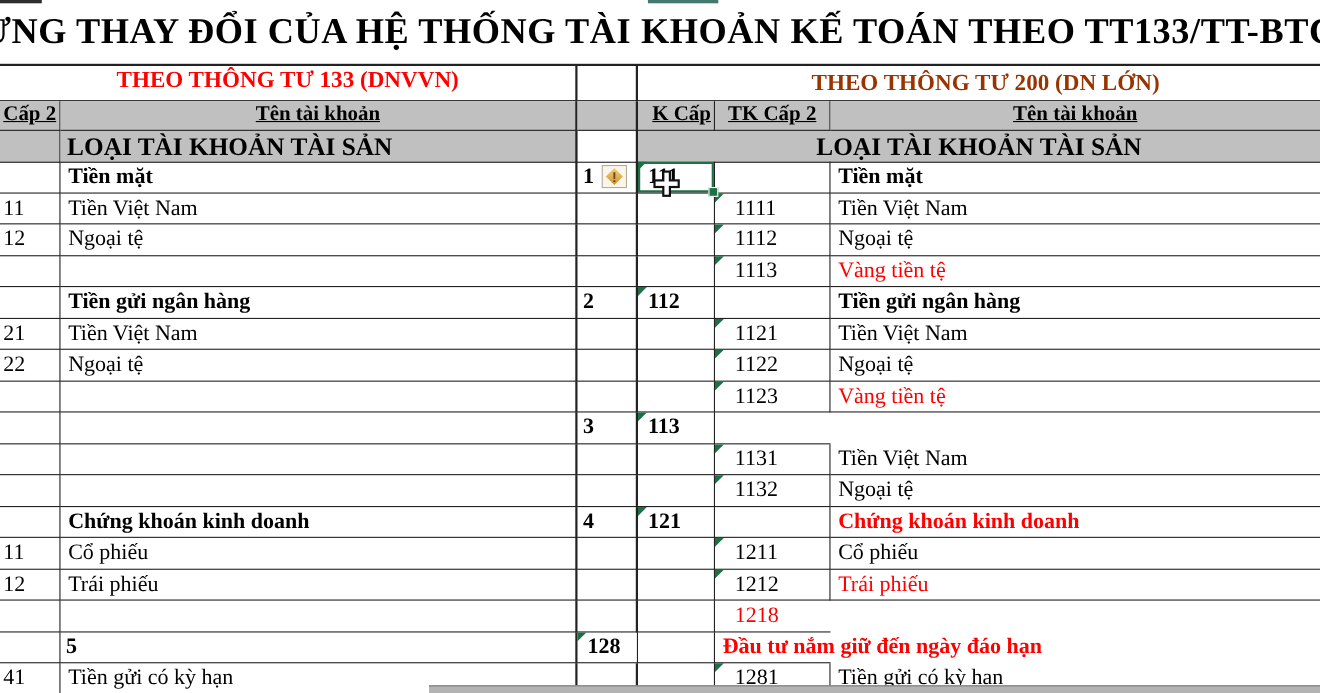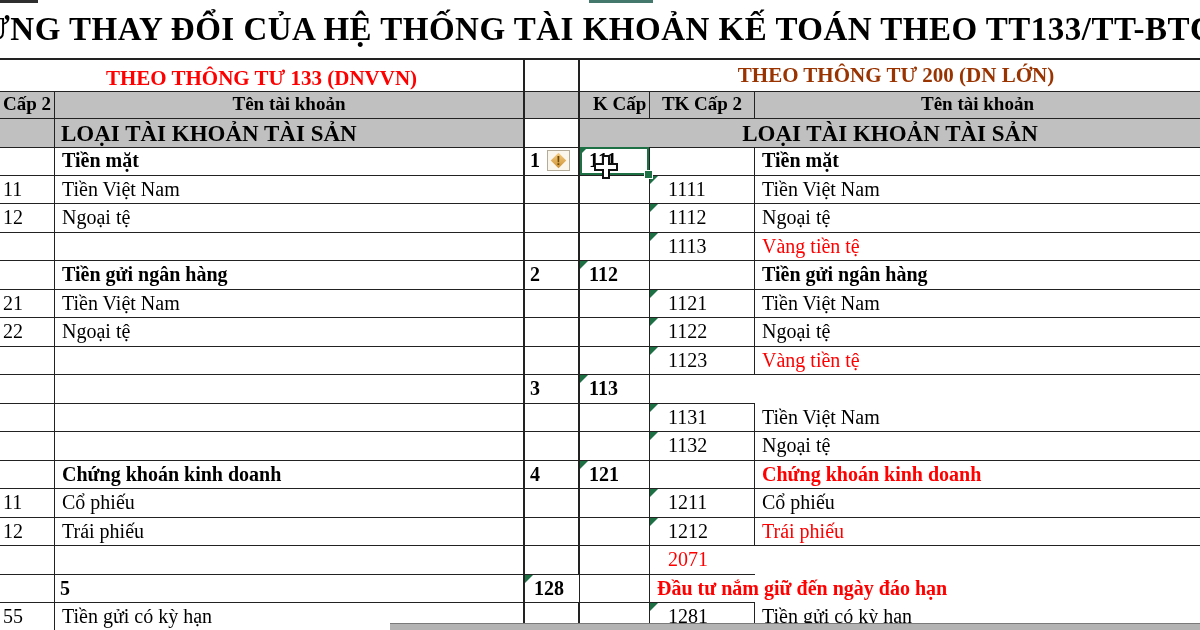--- a/index.html
+++ b/index.html
@@ -26,21 +26,21 @@
   .red{color:#fe0000;}
   .brown{color:#993300;}
   .gray{background:#c0c0c0;}
   .center{text-align:center;}
   .band1{height:32px;}
   .band1 > div{display:flex;align-items:center;justify-content:center;font-size:21px;}
   .band1-grid{display:grid;grid-template-columns:525px 55px 1fr;}
   .band1-grid > div{box-sizing:border-box;border-right:2px solid #222;border-bottom:1px solid #222;}
   .band1-grid > div:last-child{border-right:none;padding-left:12px;}
   .band2{height:27px;}
-  .band2 > div{font-size:19px;padding-top:1px;}
+  .band2 > div{font-size:19px;padding-top:1px;text-decoration:underline;}
   .section-grid{display:grid;grid-template-columns:55px 470px 55px 1fr;height:28px;}
   .section-grid > div{box-sizing:border-box;border-right:1px solid #222;border-bottom:1px solid #222;
     font-size:23px;font-weight:bold;padding:2px 6px 0;white-space:nowrap;}
   .section-grid > div:nth-child(2){border-right-width:2px;}
   .section-grid > div:nth-child(3){border-right-width:2px;}
   .section-grid > div:last-child{border-right:none;}
   .data-row{height:28.5px;}
   .col-a{padding-left:3px !important;}
   .col-b{padding-left:7px !important;}
   .col-c{padding-left:5px !important;display:flex;align-items:flex-start;}
@@ -75,21 +75,21 @@
 <div class="topbar-dark"></div>
 <div class="topbar-teal"></div>
 
 <div class="title-row">
   <div class="t">O NHƯNG THAY ĐỔI CỦA HỆ THỐNG TÀI KHOẢN KẾ TOÁN THEO TT133/TT-BTC VÀ T</div>
 </div>
 
 <div class="tbl">
 
   <div class="band1 band1-grid">
-    <div style="display:flex;align-items:flex-end;justify-content:center;">
+    <div style="display:flex;align-items:flex-start;justify-content:center;">
       <span class="bold" style="color:#fe0000;font-size:21px;">THEO THÔNG TƯ 133 (DNVVN)</span>
     </div>
     <div></div>
     <div style="display:flex;align-items:center;justify-content:center;">
       <span class="bold brown" style="font-size:21px;">THEO THÔNG TƯ 200 (DN LỚN)</span>
     </div>
   </div>
 
   <div class="grid-row band2">
     <div class="gray bold col-a">Cấp 2</div>
@@ -225,31 +225,31 @@
         <div class="col-c bold thick-r"></div>
         <div class="col-d bold"></div>
         <div class="col-e">1212<span class="tri"></span></div>
         <div class="col-f red">Trái phiếu</div>
       </div>
       <div class="grid-row data-row">
         <div class="col-a"></div>
         <div class="col-b thick-r"></div>
         <div class="col-c bold thick-r"></div>
         <div class="col-d bold"></div>
-        <div class="col-e red">2071</div>
+        <div class="col-e red">1218</div>
       </div>
       <div class="grid-row data-row">
         <div class="col-a"></div>
         <div class="col-c bold thick-r">5</div>
         <div class="col-d bold">128<span class="tri"></span></div>
         <div class="col-e"></div>
         <div class="col-f bold red">Đầu tư nắm giữ đến ngày đáo hạn</div>
       </div>
       <div class="grid-row data-row">
-        <div class="col-a">55</div>
+        <div class="col-a">41</div>
         <div class="col-b thick-r">Tiền gửi có kỳ hạn</div>
         <div class="col-c bold thick-r"></div>
         <div class="col-d bold"></div>
         <div class="col-e">1281<span class="tri"></span></div>
         <div class="col-f">Tiền gửi có kỳ hạn</div>
       </div>
     </div>
 </div>
 
 <div class="bottom-scroll"></div>

